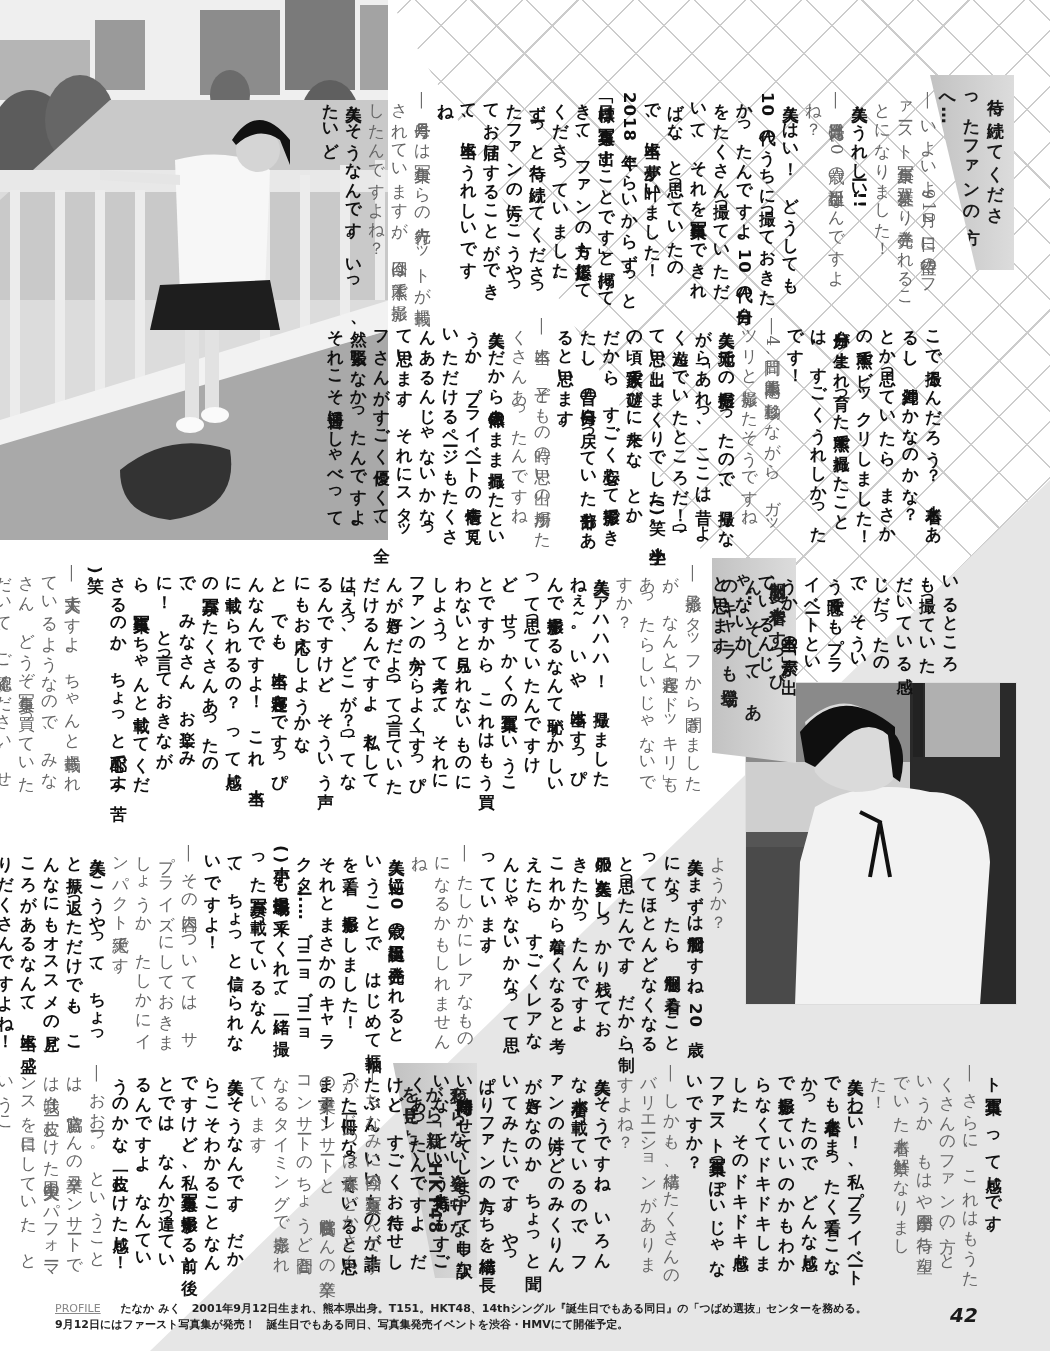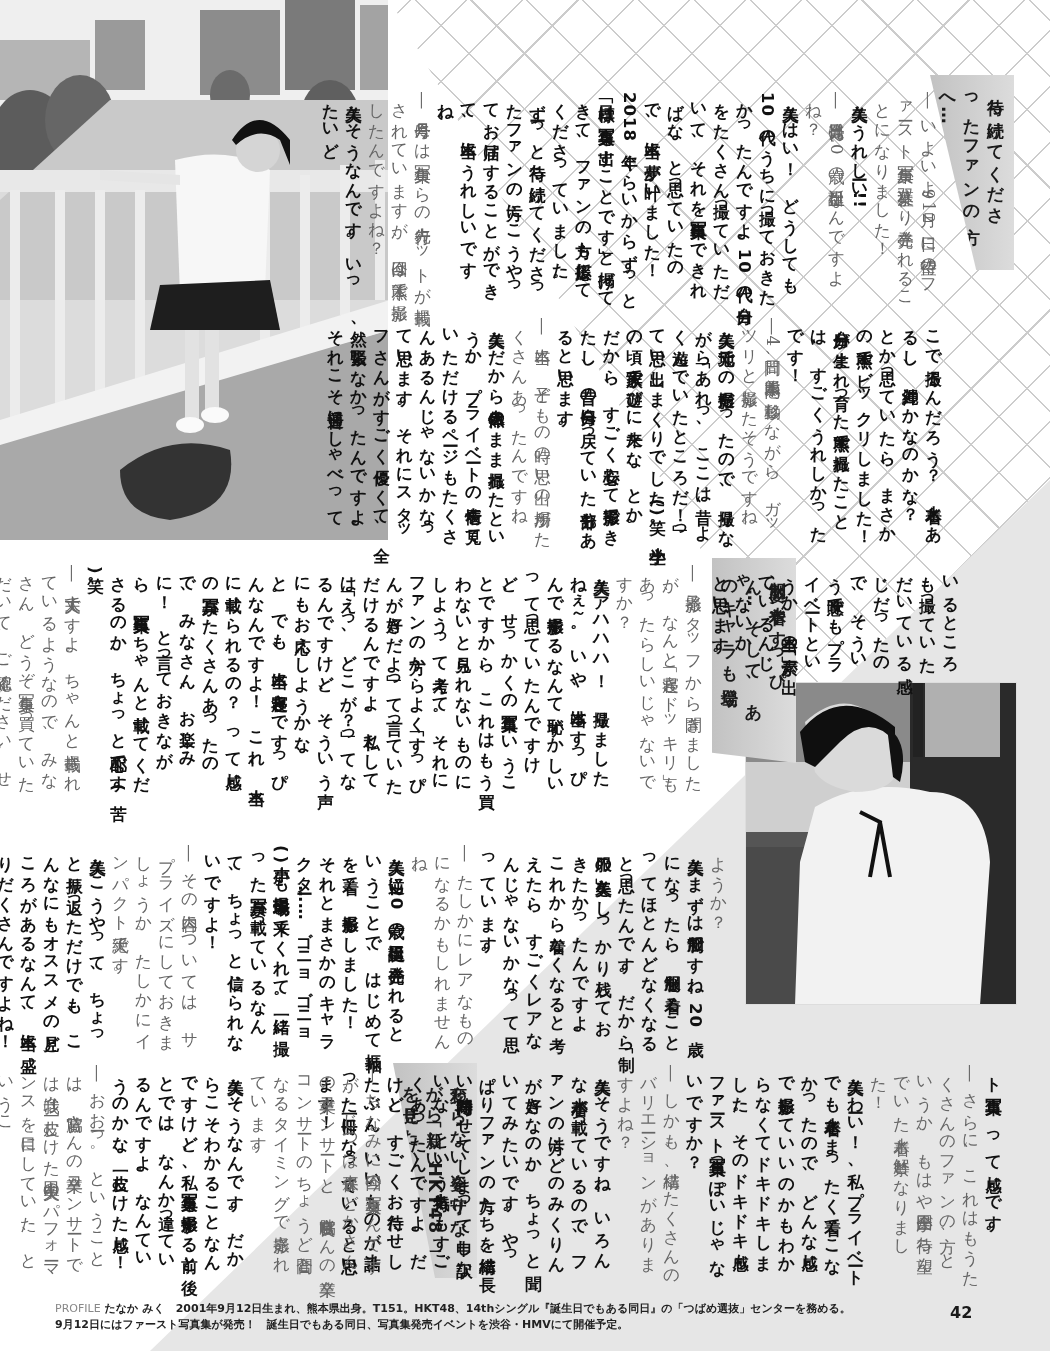--- a/index.html
+++ b/index.html
@@ -45,22 +45,22 @@
     padding: 10px 6px 40px 6px;
   }
   .hl-1 { left: 930px; top: 75px; height: 195px; clip-path: polygon(0 0, 100% 0, 100% 100%, 55% 100%); }
   .hl-2 { left: 712px; top: 558px; height: 205px; clip-path: polygon(0 0, 100% 0, 100% 100%, 0 95%); }
   .hl-3 { left: 393px; top: 1063px; height: 215px; clip-path: polygon(0 0, 100% 0, 100% 100%, 50% 100%); }
 
   .profile {
     position: absolute; left: 55px; top: 1301px; width: 860px;
     font-size: 11px; line-height: 16px; color: #222; font-weight: bold;
   }
-  .profile .label { color: #888; font-weight: normal; margin-right: 4px; }
-  .page-no { position: absolute; left: 950px; top: 1303px; font-size: 16px; font-weight: bold; }
+  .profile .label { color: #888; font-weight: normal; margin-right: 20px; text-decoration: underline; }
+  .page-no { position: absolute; left: 950px; top: 1303px; font-size: 20px; font-weight: bold; font-style: italic; }
 </style>
 </head>
 <body>
 
 <div class="lattice"></div>
 <div class="diag"></div>
 
 <div class="photo photo-1">
   <svg viewBox="0 0 390 540" preserveAspectRatio="none">
     <rect width="390" height="540" fill="#dcdcdc"></rect>

